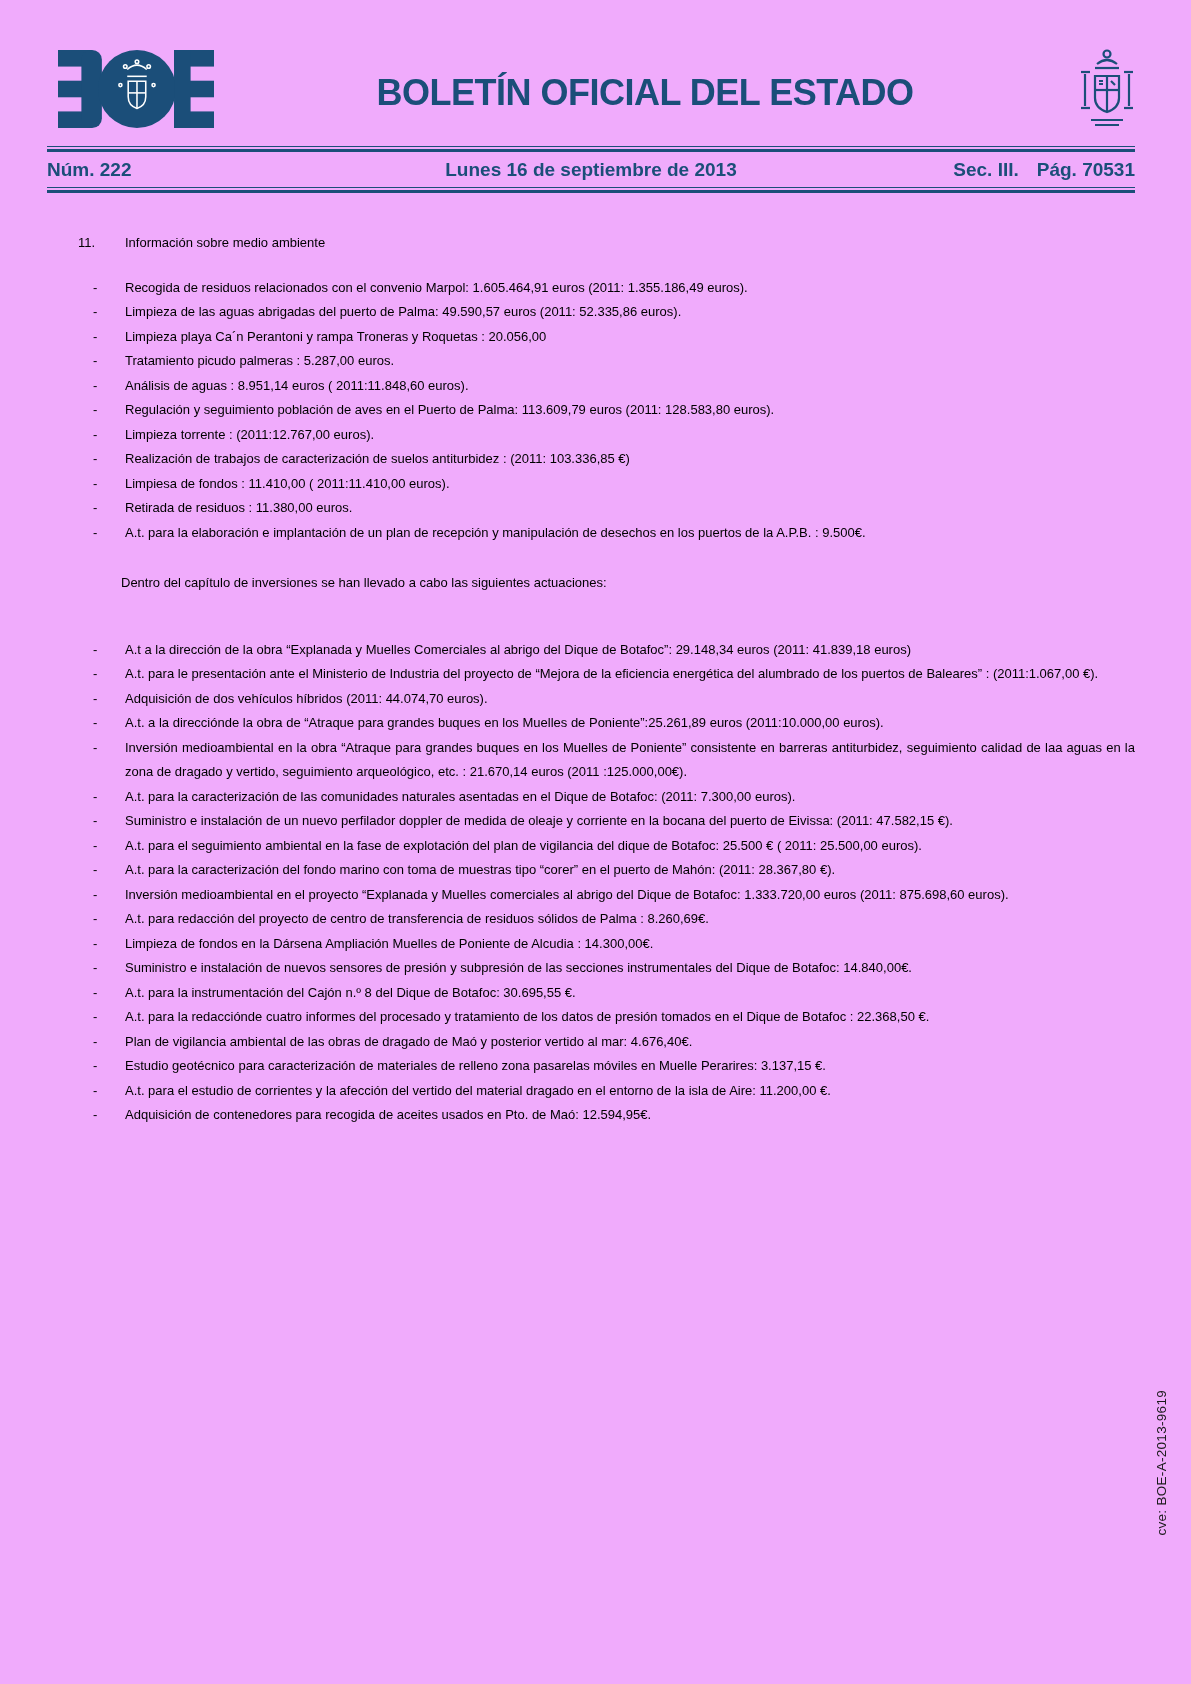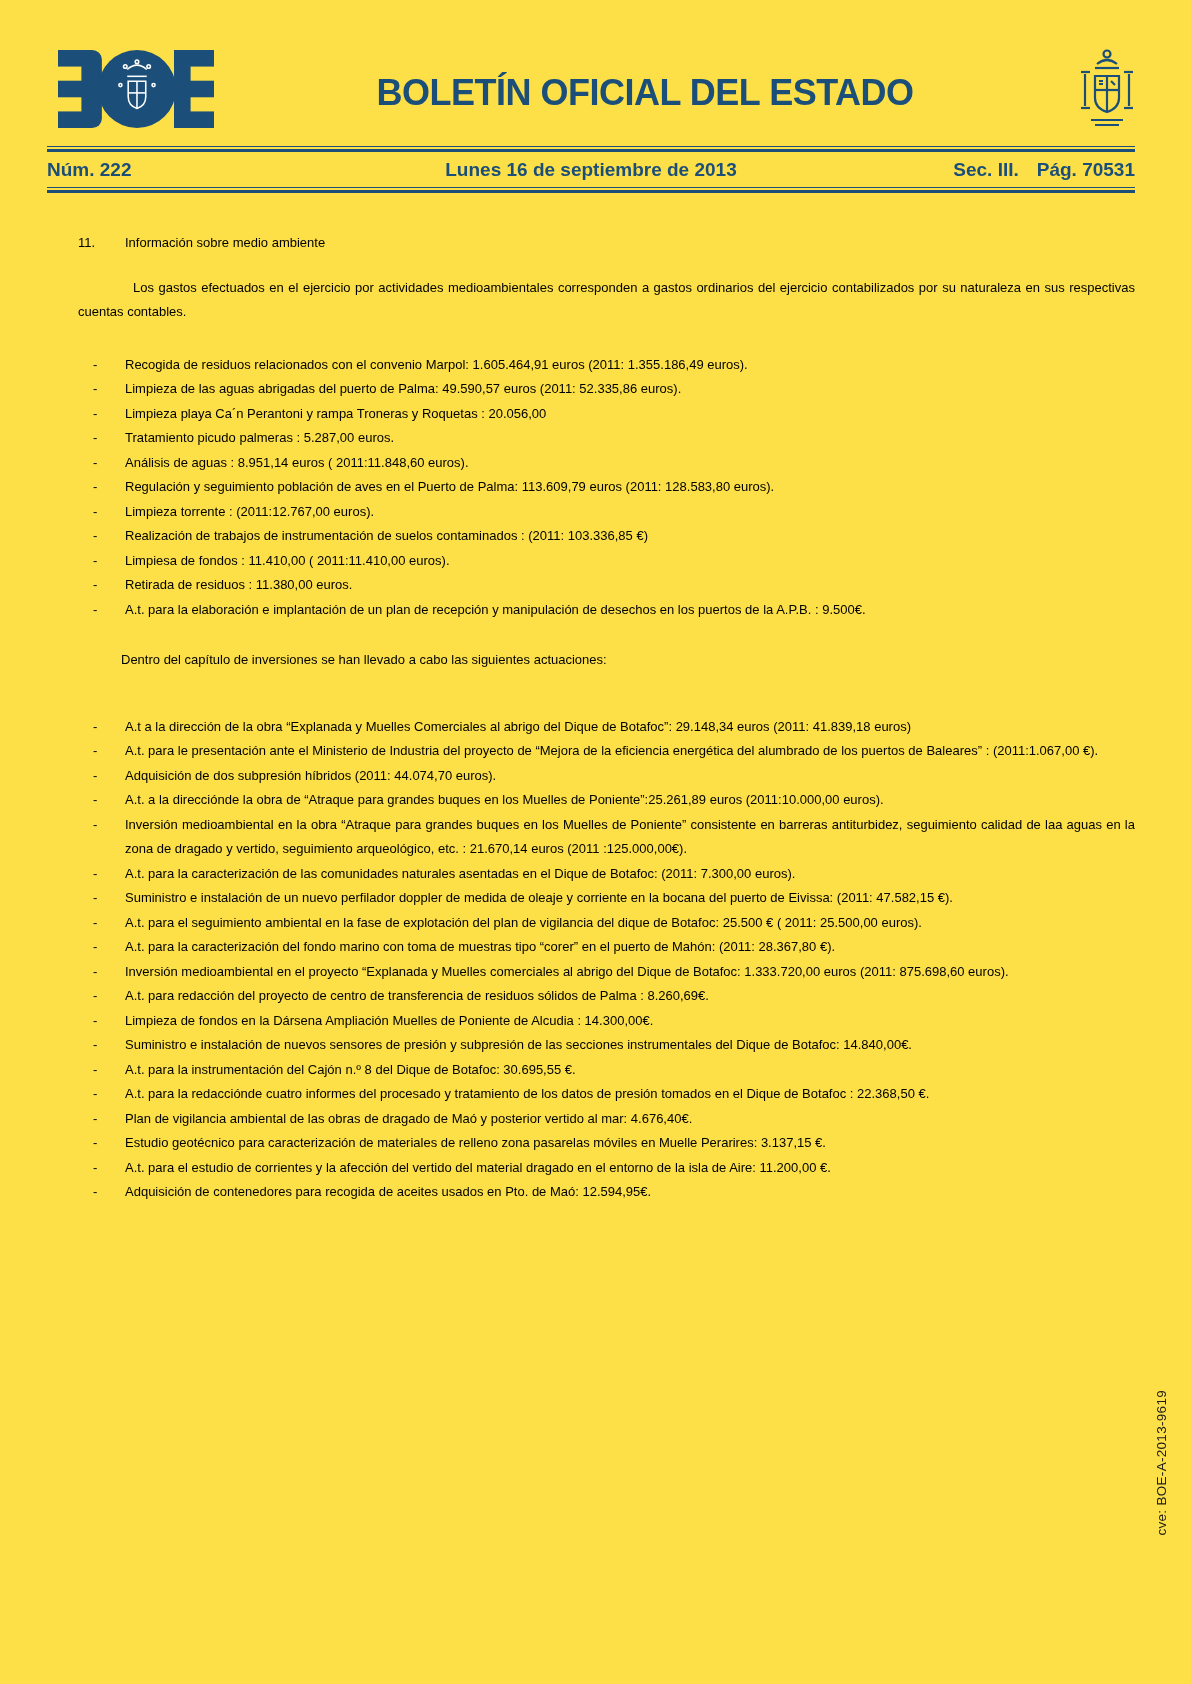--- a/index.html
+++ b/index.html
@@ -3,21 +3,21 @@
 <meta charset="utf-8">
 <style>
   :root { --blue: #1B4E79; }
   * { box-sizing: border-box; }
   html, body { margin: 0; padding: 0; background: #ffffff; }
   .page {
     position: relative;
     width: 1191px;
     height: 1684px;
     margin: 0 auto;
-    background: #fde047;
+    background: #f0abfc;
     font-family: "Liberation Sans", sans-serif;
     color: #000;
     overflow: hidden;
   }
 
   
   .header {
     display: flex;
     align-items: flex-start;
     padding: 50px 52px 0 57px;
@@ -166,21 +166,20 @@
     <div class="rule"></div>
   </div>
 
   <div class="content">
 
     <div class="section-head">
       <span class="section-num">11.</span>
       <span>Información sobre medio ambiente</span>
     </div>
 
-    <div class="para-indent">Los gastos efectuados en el ejercicio por actividades medioambientales corresponden a gastos ordinarios del ejercicio contabilizados por su naturaleza en sus respectivas cuentas contables.</div>
 
     <div class="list">
 
         <div class="list-item">
           <span class="marker">-</span>
           <span class="item-text">Recogida de residuos relacionados con el convenio Marpol: 1.605.464,91 euros (2011: 1.355.186,49 euros).</span>
         </div>
 
         <div class="list-item">
           <span class="marker">-</span>
@@ -207,21 +206,21 @@
           <span class="item-text">Regulación y seguimiento población de aves en el Puerto de Palma: 113.609,79 euros (2011: 128.583,80 euros).</span>
         </div>
 
         <div class="list-item">
           <span class="marker">-</span>
           <span class="item-text">Limpieza torrente : (2011:12.767,00 euros).</span>
         </div>
 
         <div class="list-item">
           <span class="marker">-</span>
-          <span class="item-text">Realización de trabajos de instrumentación de suelos contaminados : (2011: 103.336,85 €)</span>
+          <span class="item-text">Realización de trabajos de caracterización de suelos antiturbidez : (2011: 103.336,85 €)</span>
         </div>
 
         <div class="list-item">
           <span class="marker">-</span>
           <span class="item-text">Limpiesa de fondos :  11.410,00 ( 2011:11.410,00 euros).</span>
         </div>
 
         <div class="list-item">
           <span class="marker">-</span>
           <span class="item-text">Retirada de residuos : 11.380,00 euros.</span>
@@ -242,21 +241,21 @@
           <span class="item-text">A.t  a la dirección de la obra “Explanada y Muelles Comerciales al abrigo del Dique de Botafoc”: 29.148,34 euros (2011: 41.839,18 euros)</span>
         </div>
 
         <div class="list-item">
           <span class="marker">-</span>
           <span class="item-text">A.t. para le presentación ante el Ministerio de Industria del proyecto de “Mejora de la eficiencia energética del alumbrado de los puertos de Baleares” : (2011:1.067,00 €).</span>
         </div>
 
         <div class="list-item">
           <span class="marker">-</span>
-          <span class="item-text">Adquisición de dos subpresión híbridos (2011: 44.074,70 euros).</span>
+          <span class="item-text">Adquisición de dos vehículos híbridos (2011: 44.074,70 euros).</span>
         </div>
 
         <div class="list-item">
           <span class="marker">-</span>
           <span class="item-text">A.t. a la direcciónde la obra de “Atraque para grandes buques en los Muelles de Poniente”:25.261,89 euros (2011:10.000,00 euros).</span>
         </div>
 
         <div class="list-item">
           <span class="marker">-</span>
           <span class="item-text">Inversión medioambiental en la obra “Atraque para grandes buques en los Muelles de Poniente” consistente en barreras antiturbidez, seguimiento calidad de laa aguas en la zona de dragado y vertido, seguimiento arqueológico, etc. : 21.670,14 euros (2011 :125.000,00€).</span>

